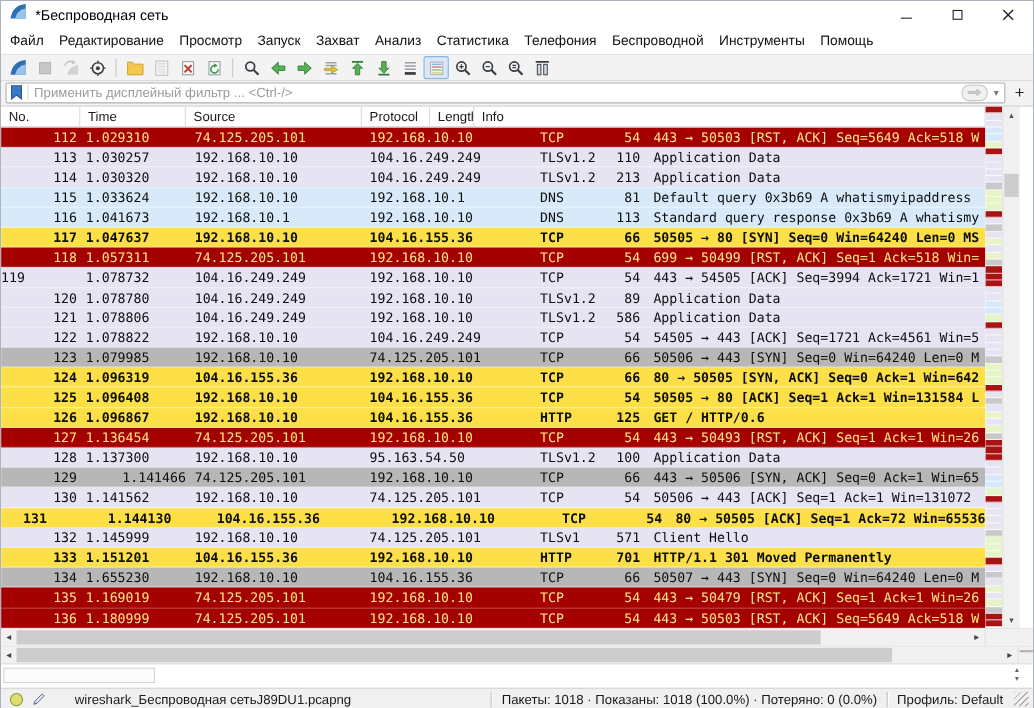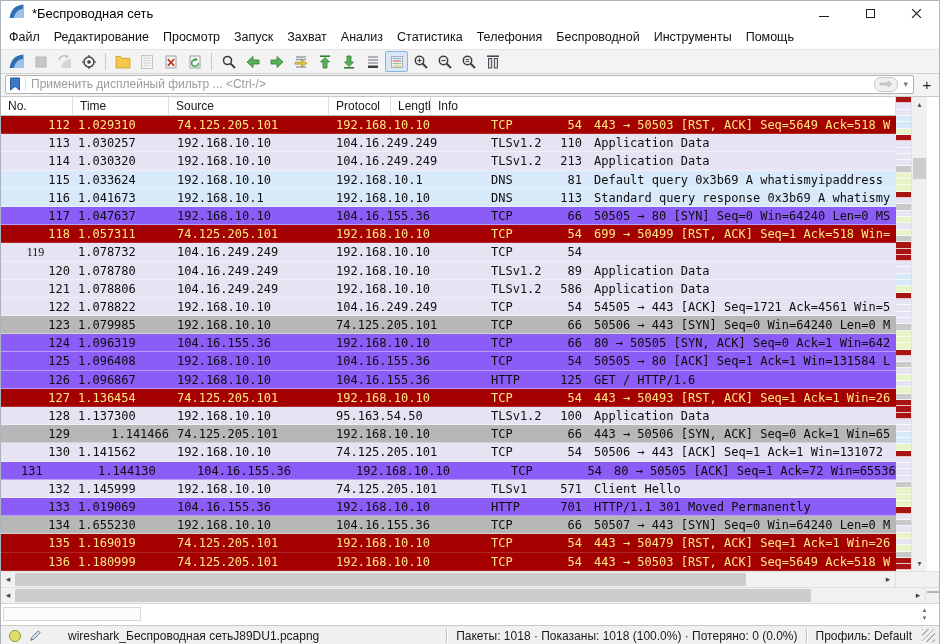--- a/index.html
+++ b/index.html
@@ -41,21 +41,21 @@
   .listcol { width: 895px; display: flex; flex-direction: column; }
   .pheader { display: flex; height: 19px; background: #fff; border-bottom: 1px solid #bdbdbd; flex: none; }
   .hcell { font-size: 12px; color: #1a1a1a; padding: 2px 0 0 7px; border-right: 1px solid #dcdcdc; white-space: nowrap; overflow: hidden; }
   .rows { height: 455px; overflow: hidden; }
   .row { display: flex; height: 18.2px; line-height: 18.2px; font-family: "DejaVu Sans Mono", "Liberation Mono", monospace; font-size: 12px; white-space: nowrap; box-shadow: inset 0 -1px rgba(255,255,255,.4); }
   .cell { overflow: hidden; flex: none; }
   .cell.info { flex: 1; padding-left: 8px; }
   .c-red { background: #a40000; color: #ffe887; box-shadow: inset 0 -1px rgba(255,255,255,.15); }
   .c-lavender { background: #e6e3f3; color: #0d0d0d; }
   .c-blue { background: #d8eafa; color: #0d0d0d; }
-  .c-green { background: #8b5cf6; color: #0d0d0d; }
+  .c-green { background: #fde047; color: #0d0d0d; font-weight: bold; }
   .c-gray { background: #b7b7b7; color: #0d0d0d; }
 
   .minimap { width: 15px; display: flex; flex-direction: column; background: #fff; }
   .mm-stripe { flex: 1; border-bottom: 1px solid rgba(255,255,255,.75); }
   .vscroll { width: 16px; background: #f0f0f0; position: relative; border-left: 1px solid #e2e2e2; }
   .vs-arrow { position: absolute; left: 0; width: 100%; height: 15px; font-size: 8px; color: #555; text-align: center; line-height: 15px; }
   .vs-arrow.up { top: 0; }
   .vs-arrow.down { bottom: 0; }
   .vs-thumb { position: absolute; left: 1px; top: 61px; width: 13px; height: 21px; background: #cdcdcd; }
   .right-gap { width: 12px; background: #fff; }
@@ -387,26 +387,27 @@
           <div class="row c-red">
             <div class="cell" style="text-align: right; padding-right: 3px; width: 72px;">118</div>
             <div class="cell" style="padding-left: 5px; width: 96px;">1.057311</div>
             <div class="cell" style="padding-left: 8px; width: 160px;">74.125.205.101</div>
             <div class="cell" style="padding-left: 7px; width: 155px;">192.168.10.10</div>
             <div class="cell" style="padding-left: 7px; width: 62px;">TCP</div>
             <div class="cell" style="text-align: right; padding-right: 4px; width: 40px;">54</div>
             <div class="cell info">699 → 50499 [RST, ACK] Seq=1 Ack=518 Win=</div>
           </div>
           <div class="row c-lavender">
-            <div class="cell" style="text-align: center; padding-right: 3px; width: 72px; font-family: Liberation Serif, serif;">119</div>
+            <div class="cell" style="text-align: left; padding-right: 3px; width: 72px;">119</div>
             <div class="cell" style="padding-left: 5px; width: 96px;">1.078732</div>
             <div class="cell" style="padding-left: 8px; width: 160px;">104.16.249.249</div>
             <div class="cell" style="padding-left: 7px; width: 155px;">192.168.10.10</div>
             <div class="cell" style="padding-left: 7px; width: 62px;">TCP</div>
             <div class="cell" style="text-align: right; padding-right: 4px; width: 40px;">54</div>
+            <div class="cell info">443 → 54505 [ACK] Seq=3994 Ack=1721 Win=1</div>
           </div>
           <div class="row c-lavender">
             <div class="cell" style="text-align: right; padding-right: 3px; width: 72px;">120</div>
             <div class="cell" style="padding-left: 5px; width: 96px;">1.078780</div>
             <div class="cell" style="padding-left: 8px; width: 160px;">104.16.249.249</div>
             <div class="cell" style="padding-left: 7px; width: 155px;">192.168.10.10</div>
             <div class="cell" style="padding-left: 7px; width: 62px;">TLSv1.2</div>
             <div class="cell" style="text-align: right; padding-right: 4px; width: 40px;">89</div>
             <div class="cell info">Application Data</div>
           </div>
@@ -455,21 +456,21 @@
             <div class="cell" style="text-align: right; padding-right: 4px; width: 40px;">54</div>
             <div class="cell info">50505 → 80 [ACK] Seq=1 Ack=1 Win=131584 L</div>
           </div>
           <div class="row c-green">
             <div class="cell" style="text-align: right; padding-right: 3px; width: 72px;">126</div>
             <div class="cell" style="padding-left: 5px; width: 96px;">1.096867</div>
             <div class="cell" style="padding-left: 8px; width: 160px;">192.168.10.10</div>
             <div class="cell" style="padding-left: 7px; width: 155px;">104.16.155.36</div>
             <div class="cell" style="padding-left: 7px; width: 62px;">HTTP</div>
             <div class="cell" style="text-align: right; padding-right: 4px; width: 40px;">125</div>
-            <div class="cell info">GET / HTTP/1.6</div>
+            <div class="cell info">GET / HTTP/0.6</div>
           </div>
           <div class="row c-red">
             <div class="cell" style="text-align: right; padding-right: 3px; width: 72px;">127</div>
             <div class="cell" style="padding-left: 5px; width: 96px;">1.136454</div>
             <div class="cell" style="padding-left: 8px; width: 160px;">74.125.205.101</div>
             <div class="cell" style="padding-left: 7px; width: 155px;">192.168.10.10</div>
             <div class="cell" style="padding-left: 7px; width: 62px;">TCP</div>
             <div class="cell" style="text-align: right; padding-right: 4px; width: 40px;">54</div>
             <div class="cell info">443 → 50493 [RST, ACK] Seq=1 Ack=1 Win=26</div>
           </div>
@@ -513,21 +514,21 @@
             <div class="cell" style="text-align: right; padding-right: 3px; width: 72px;">132</div>
             <div class="cell" style="padding-left: 5px; width: 96px;">1.145999</div>
             <div class="cell" style="padding-left: 8px; width: 160px;">192.168.10.10</div>
             <div class="cell" style="padding-left: 7px; width: 155px;">74.125.205.101</div>
             <div class="cell" style="padding-left: 7px; width: 62px;">TLSv1</div>
             <div class="cell" style="text-align: right; padding-right: 4px; width: 40px;">571</div>
             <div class="cell info">Client Hello</div>
           </div>
           <div class="row c-green">
             <div class="cell" style="text-align: right; padding-right: 3px; width: 72px;">133</div>
-            <div class="cell" style="padding-left: 5px; width: 96px;">1.019069</div>
+            <div class="cell" style="padding-left: 5px; width: 96px;">1.151201</div>
             <div class="cell" style="padding-left: 8px; width: 160px;">104.16.155.36</div>
             <div class="cell" style="padding-left: 7px; width: 155px;">192.168.10.10</div>
             <div class="cell" style="padding-left: 7px; width: 62px;">HTTP</div>
             <div class="cell" style="text-align: right; padding-right: 4px; width: 40px;">701</div>
             <div class="cell info">HTTP/1.1 301 Moved Permanently</div>
           </div>
           <div class="row c-gray">
             <div class="cell" style="text-align: right; padding-right: 3px; width: 72px;">134</div>
             <div class="cell" style="padding-left: 5px; width: 96px;">1.655230</div>
             <div class="cell" style="padding-left: 8px; width: 160px;">192.168.10.10</div>

